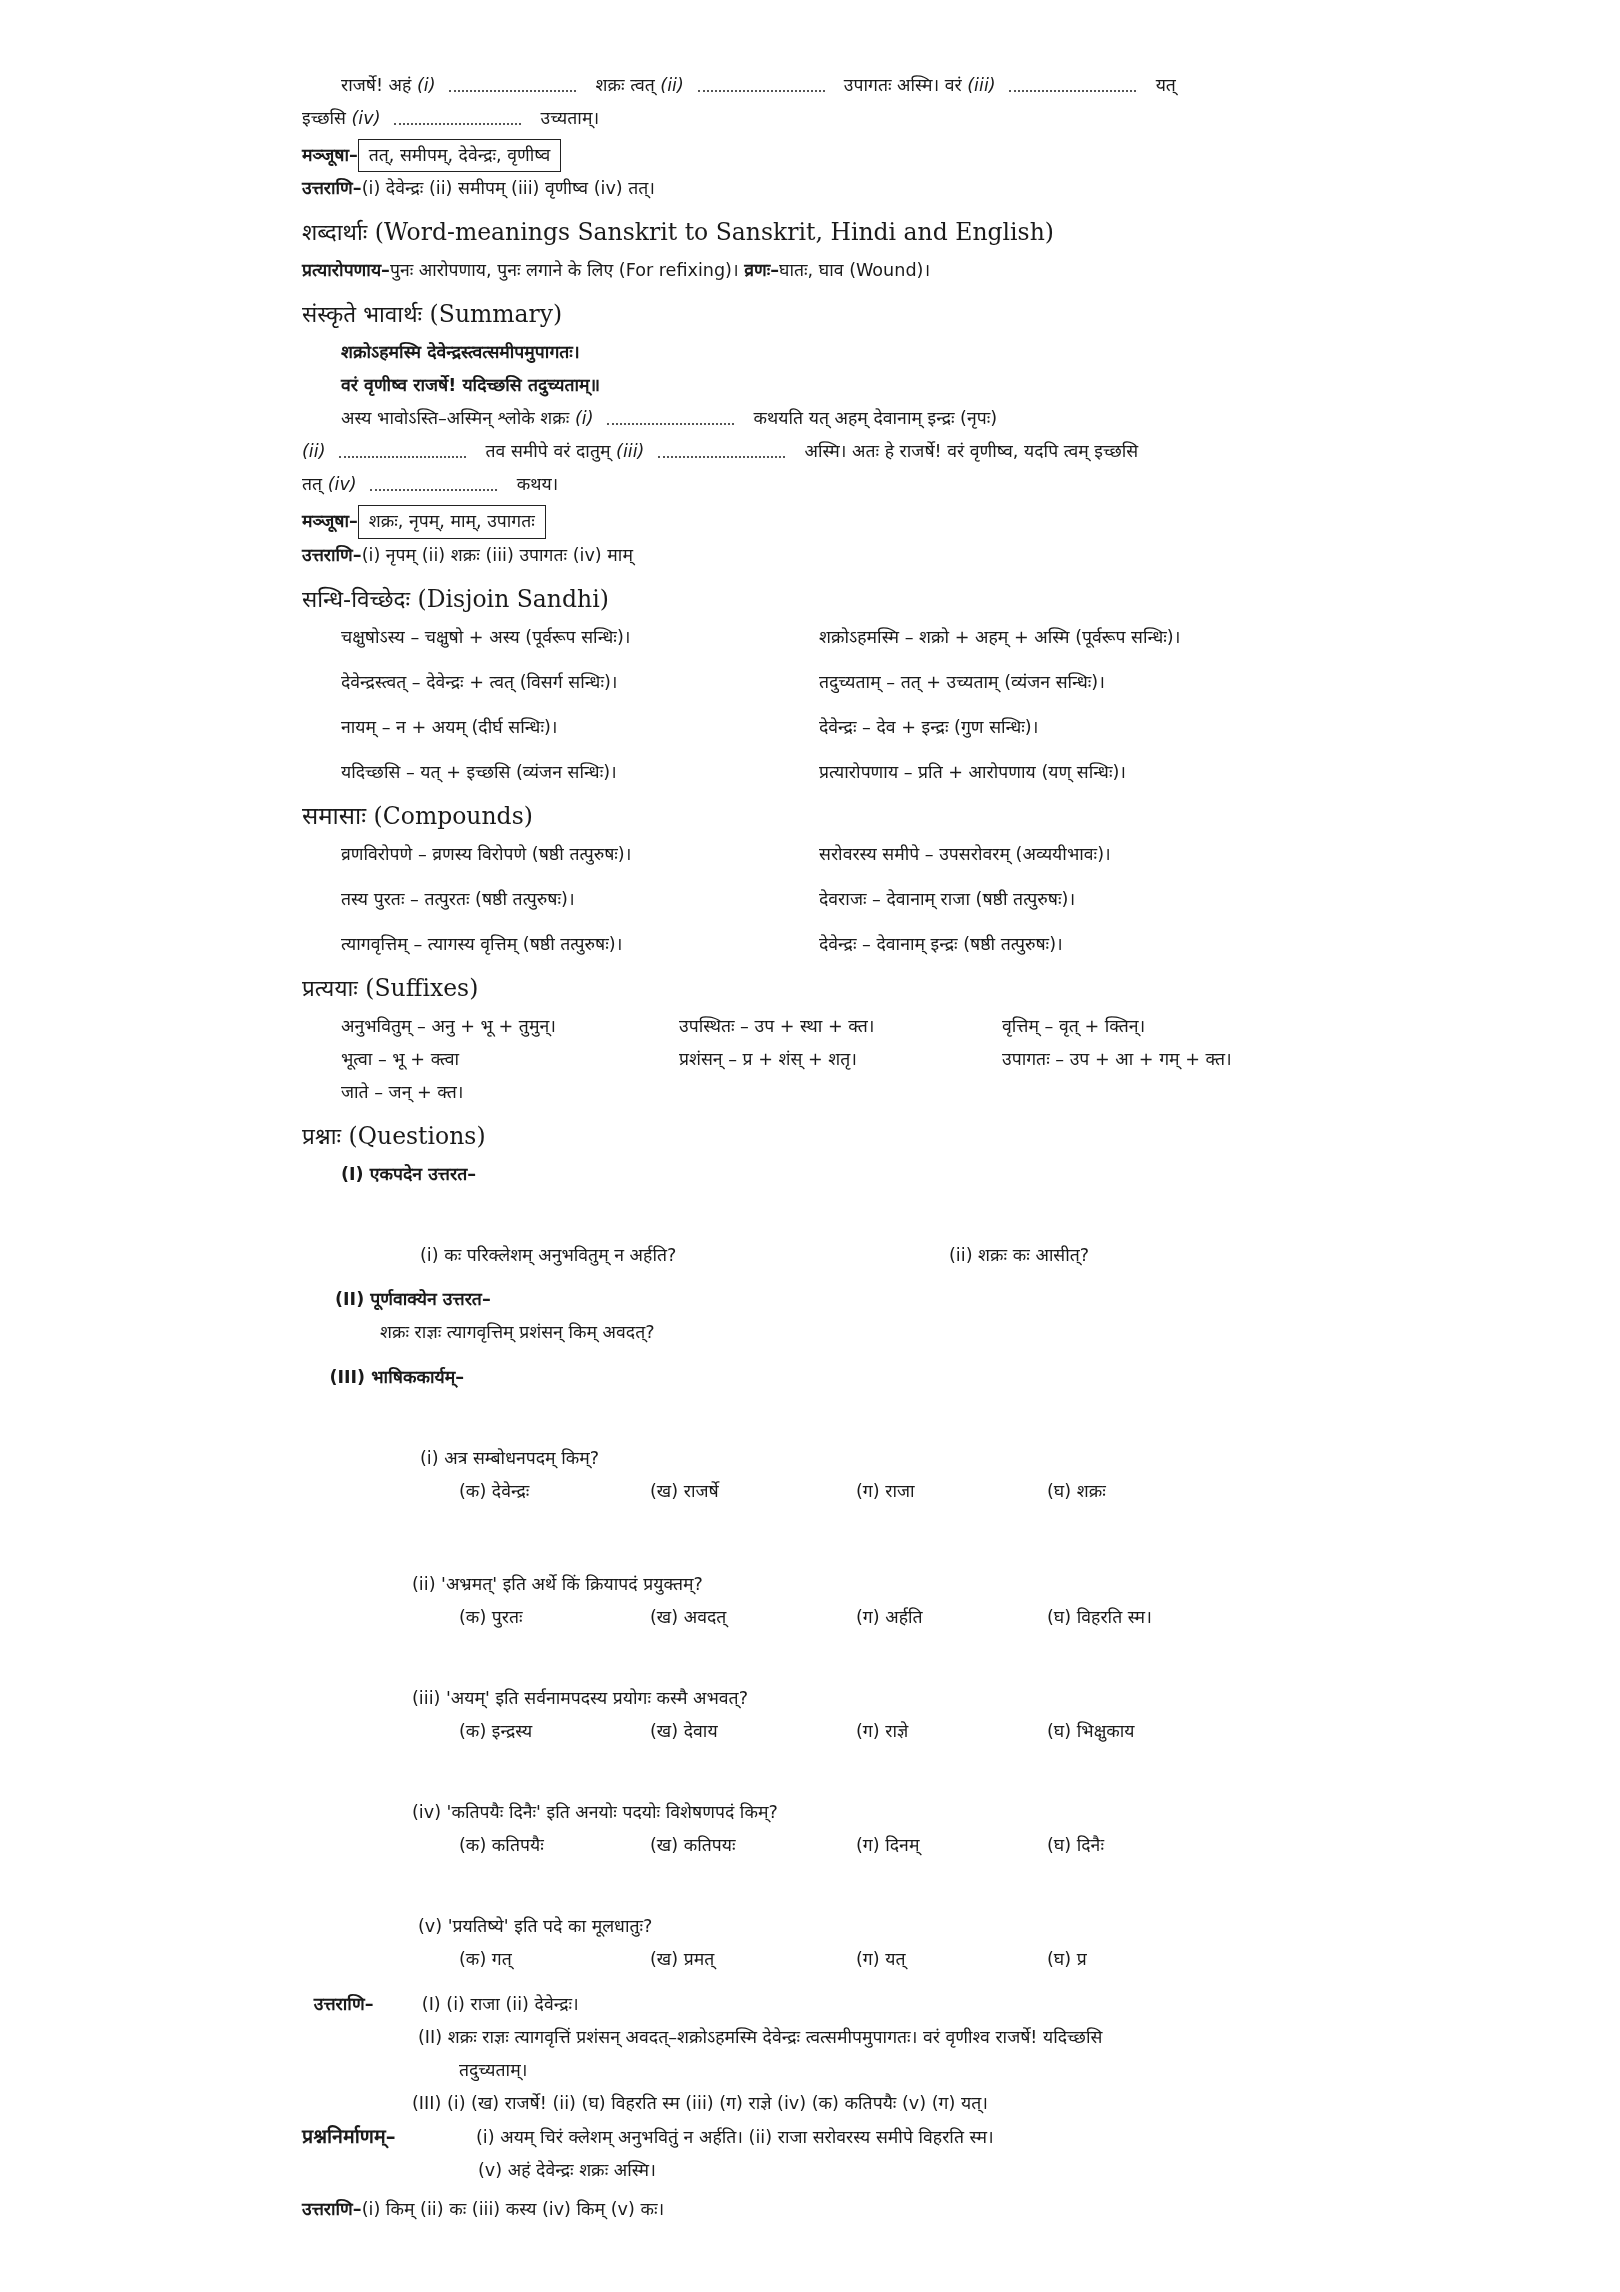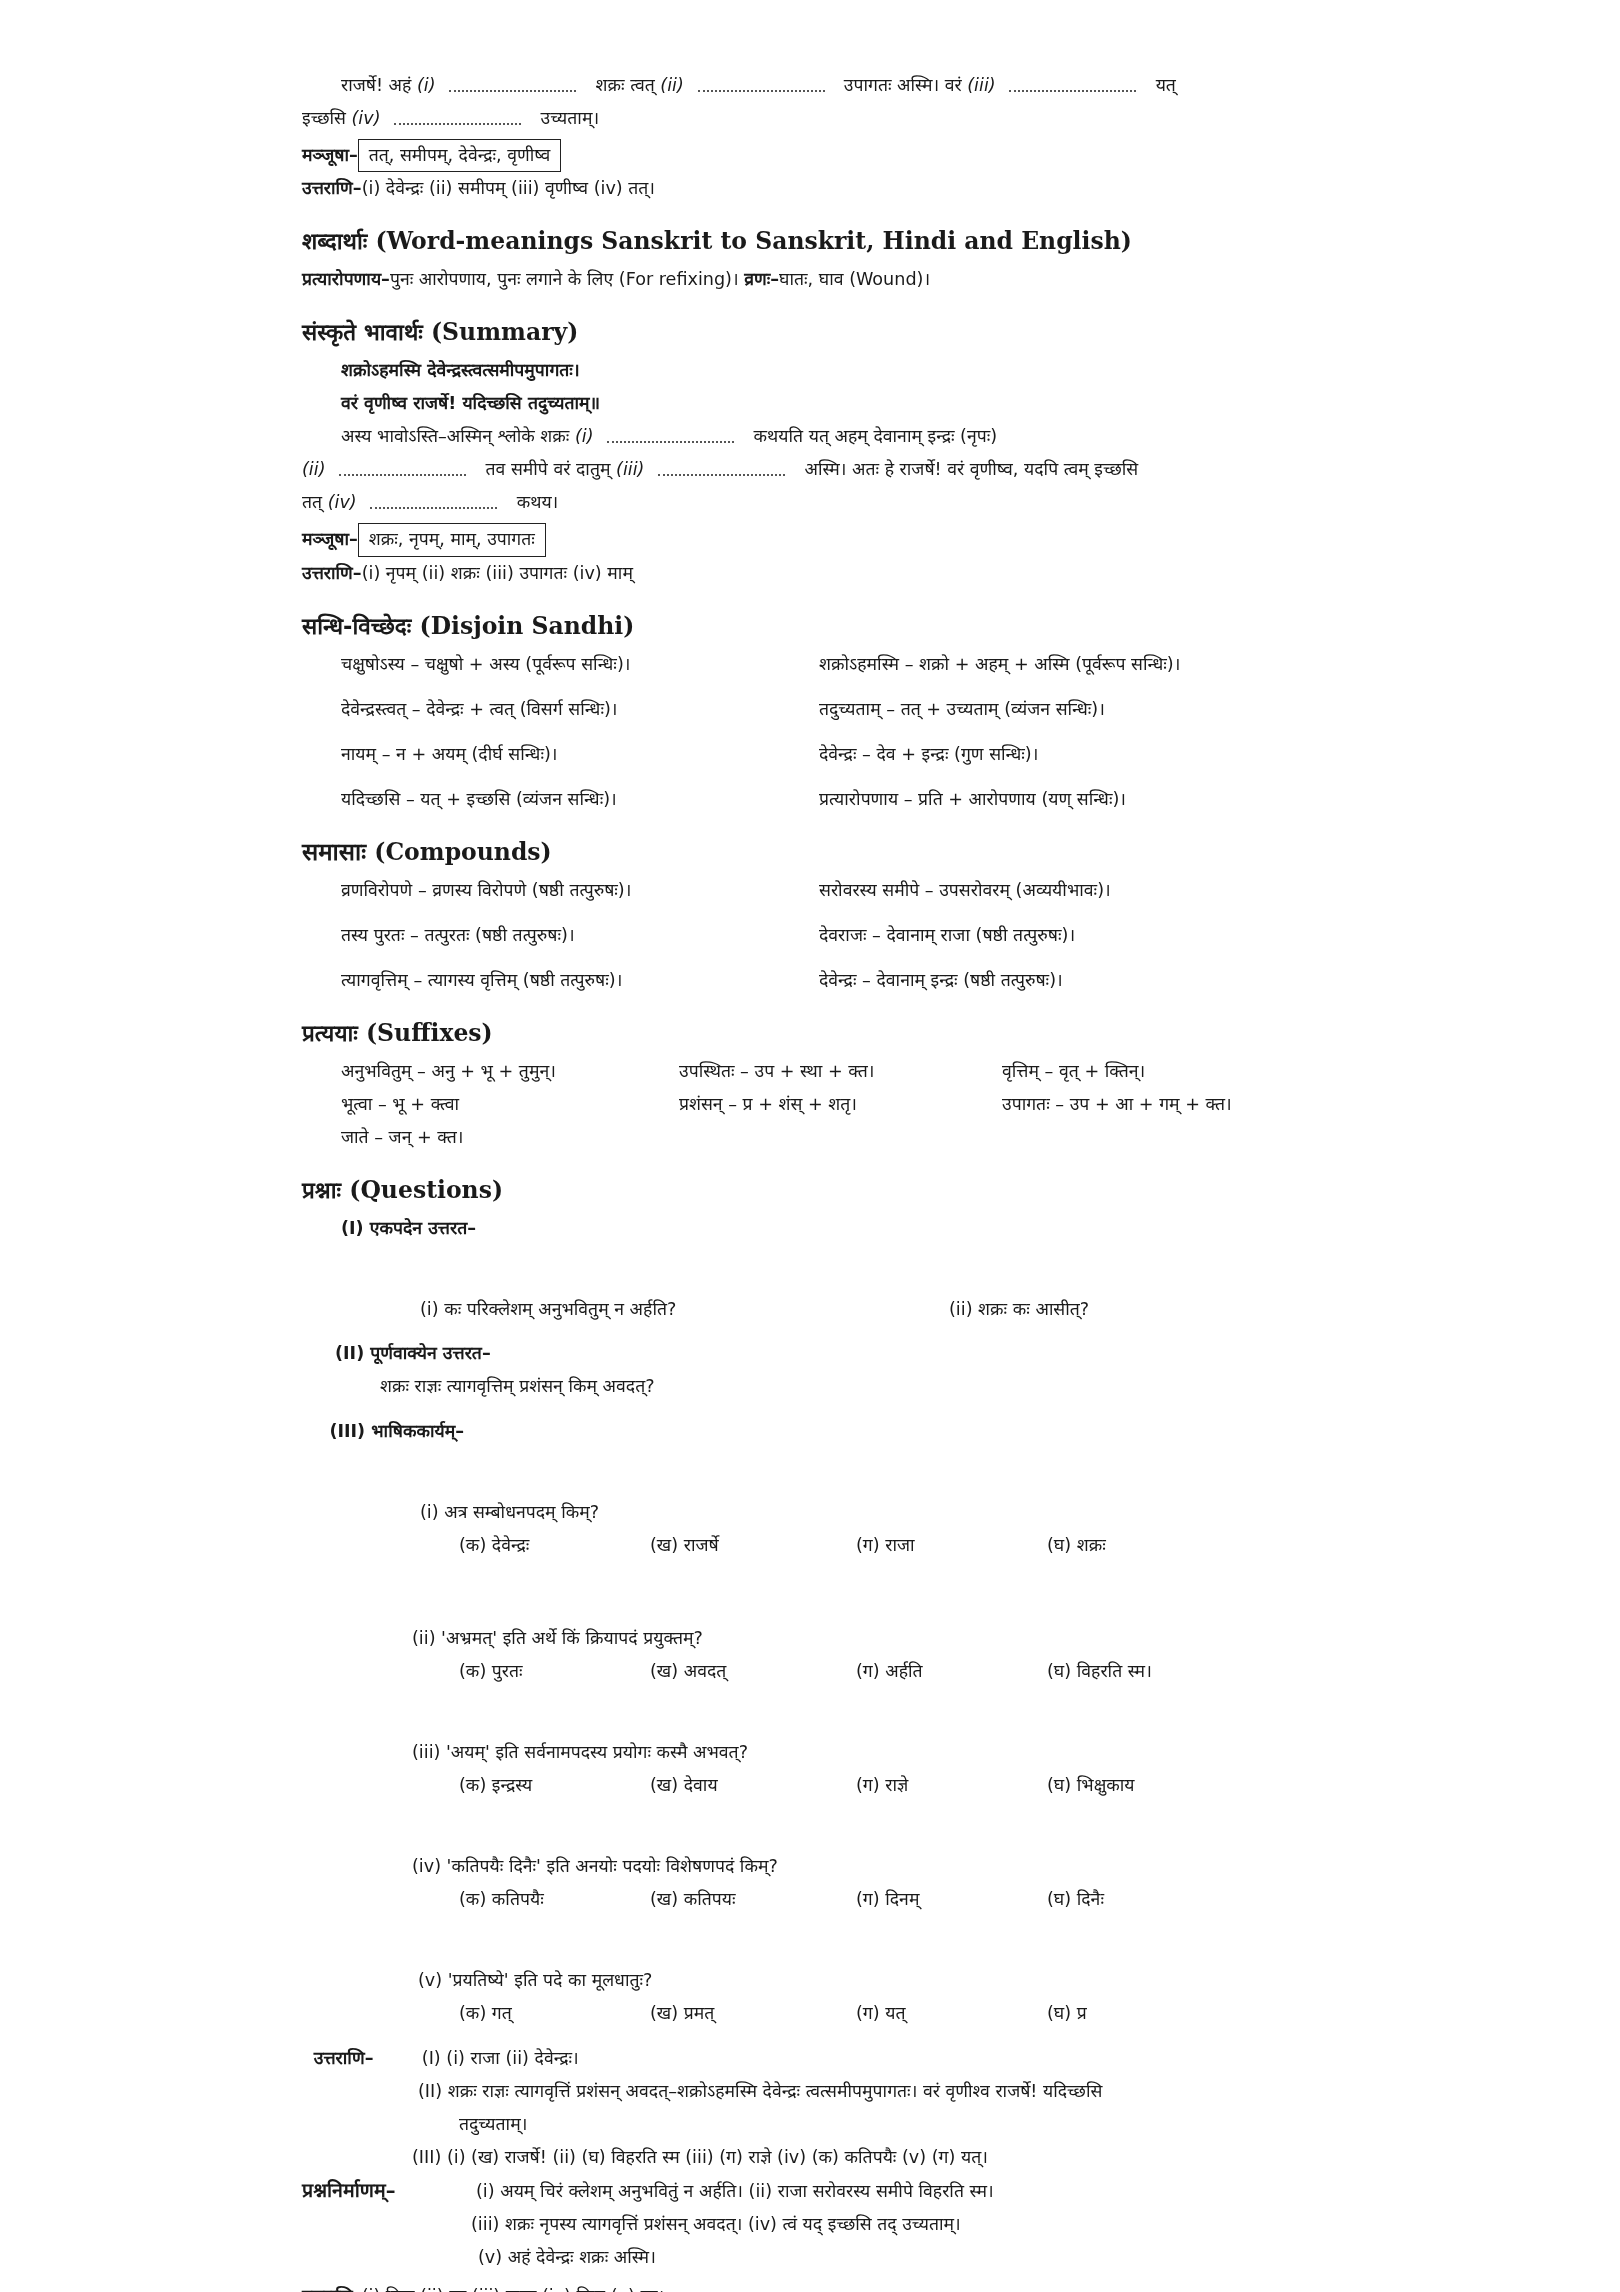--- a/index.html
+++ b/index.html
@@ -5,21 +5,21 @@
   html, body { margin:0; padding:0; background:#ffffff; }
   body { width:1620px; height:2293px; position:relative; overflow:hidden;
          font-family:"DejaVu Serif", serif; color:#1a1a1a; }
   .page { position:absolute; left:302px; top:69px; width:1029px; }
   .line { position:relative; font-size:18.6px; line-height:33px; white-space:nowrap; }
   .dev { font-family:"DejaVu Sans", sans-serif; font-size:17.6px; }
   .b { font-weight:bold; }
   .i { font-style:italic; }
   .dots { display:inline-block; width:127px; border-bottom:2px dotted #555; height:9.8px; vertical-align:middle; margin:0 13.7px; }
   .box { display:inline-block; border:1.5px solid #222; padding:2px 9.8px; line-height:27.4px; }
-  .heading { font-size:23.5px; font-weight:bold; line-height:43px; margin-top:15px; }
+  .heading { font-size:23.5px; font-weight:normal; line-height:43px; margin-top:6px; }
   .heading .en { font-family:"DejaVu Serif", serif; }
   .ind1 { padding-left:39px; }
   .ind2 { padding-left:78px; }
   .ind3 { padding-left:118px;margin-top:48px; }
   .grid2 { display:grid; grid-template-columns:466px 510px; padding-left:39px;gap:12px; }
   .grid3 { display:grid; grid-template-columns:338px 323px 333px; padding-left:39px; }
   .opts { display:grid; grid-template-columns:191px 206px 191px 216px; padding-left:157px; font-size:17.6px; line-height:33px; }
   .gap { height:11.8px; }
 </style>
 </head>
@@ -185,20 +185,19 @@
   <div class="line dev" style="padding-left:11.8px">
     <span class="b" style="display:inline-block;width:108px">उत्तराणि–</span><span>(I) (i) राजा   (ii) देवेन्द्रः।</span>
   </div>
   <div class="line dev ind2" style="padding-left:116px">(II) शक्रः राज्ञः त्यागवृत्तिं प्रशंसन् अवदत्–शक्रोऽहमस्मि देवेन्द्रः त्वत्समीपमुपागतः। वरं वृणीश्व राजर्षे! यदिच्छसि</div>
   <div class="line dev" style="padding-left:157px">तदुच्यताम्।</div>
   <div class="line dev" style="padding-left:110px">(III) (i) (ख) राजर्षे!   (ii) (घ) विहरति स्म   (iii) (ग) राज्ञे   (iv) (क) कतिपयैः   (v) (ग) यत्।</div>
 
   <div class="line dev">
     <span class="b" style="display:inline-block;width:174px;font-size:19.6px">प्रश्ननिर्माणम्–</span><span>(i) अयम् चिरं क्लेशम् अनुभवितुं न अर्हति।  (ii) राजा सरोवरस्य समीपे विहरति स्म।</span>
   </div>
-  <div class="line dev" style="padding-left:169px">(iii) शक्रः नृपस्य त्यागवृत्तिं प्रशंसन् अवदत्।  (iv) त्वं यद् इच्छसि तद् उच्यताम्।</div>
   <div class="line dev" style="padding-left:176px">(v) अहं देवेन्द्रः शक्रः अस्मि।</div>
   <div class="line dev" style="margin-top:5.9px">
     <span class="b">उत्तराणि–</span><span>(i) किम्  (ii) कः  (iii) कस्य  (iv) किम्  (v) कः।</span>
   </div>
 
 </div>
 
 
 </body></html>

